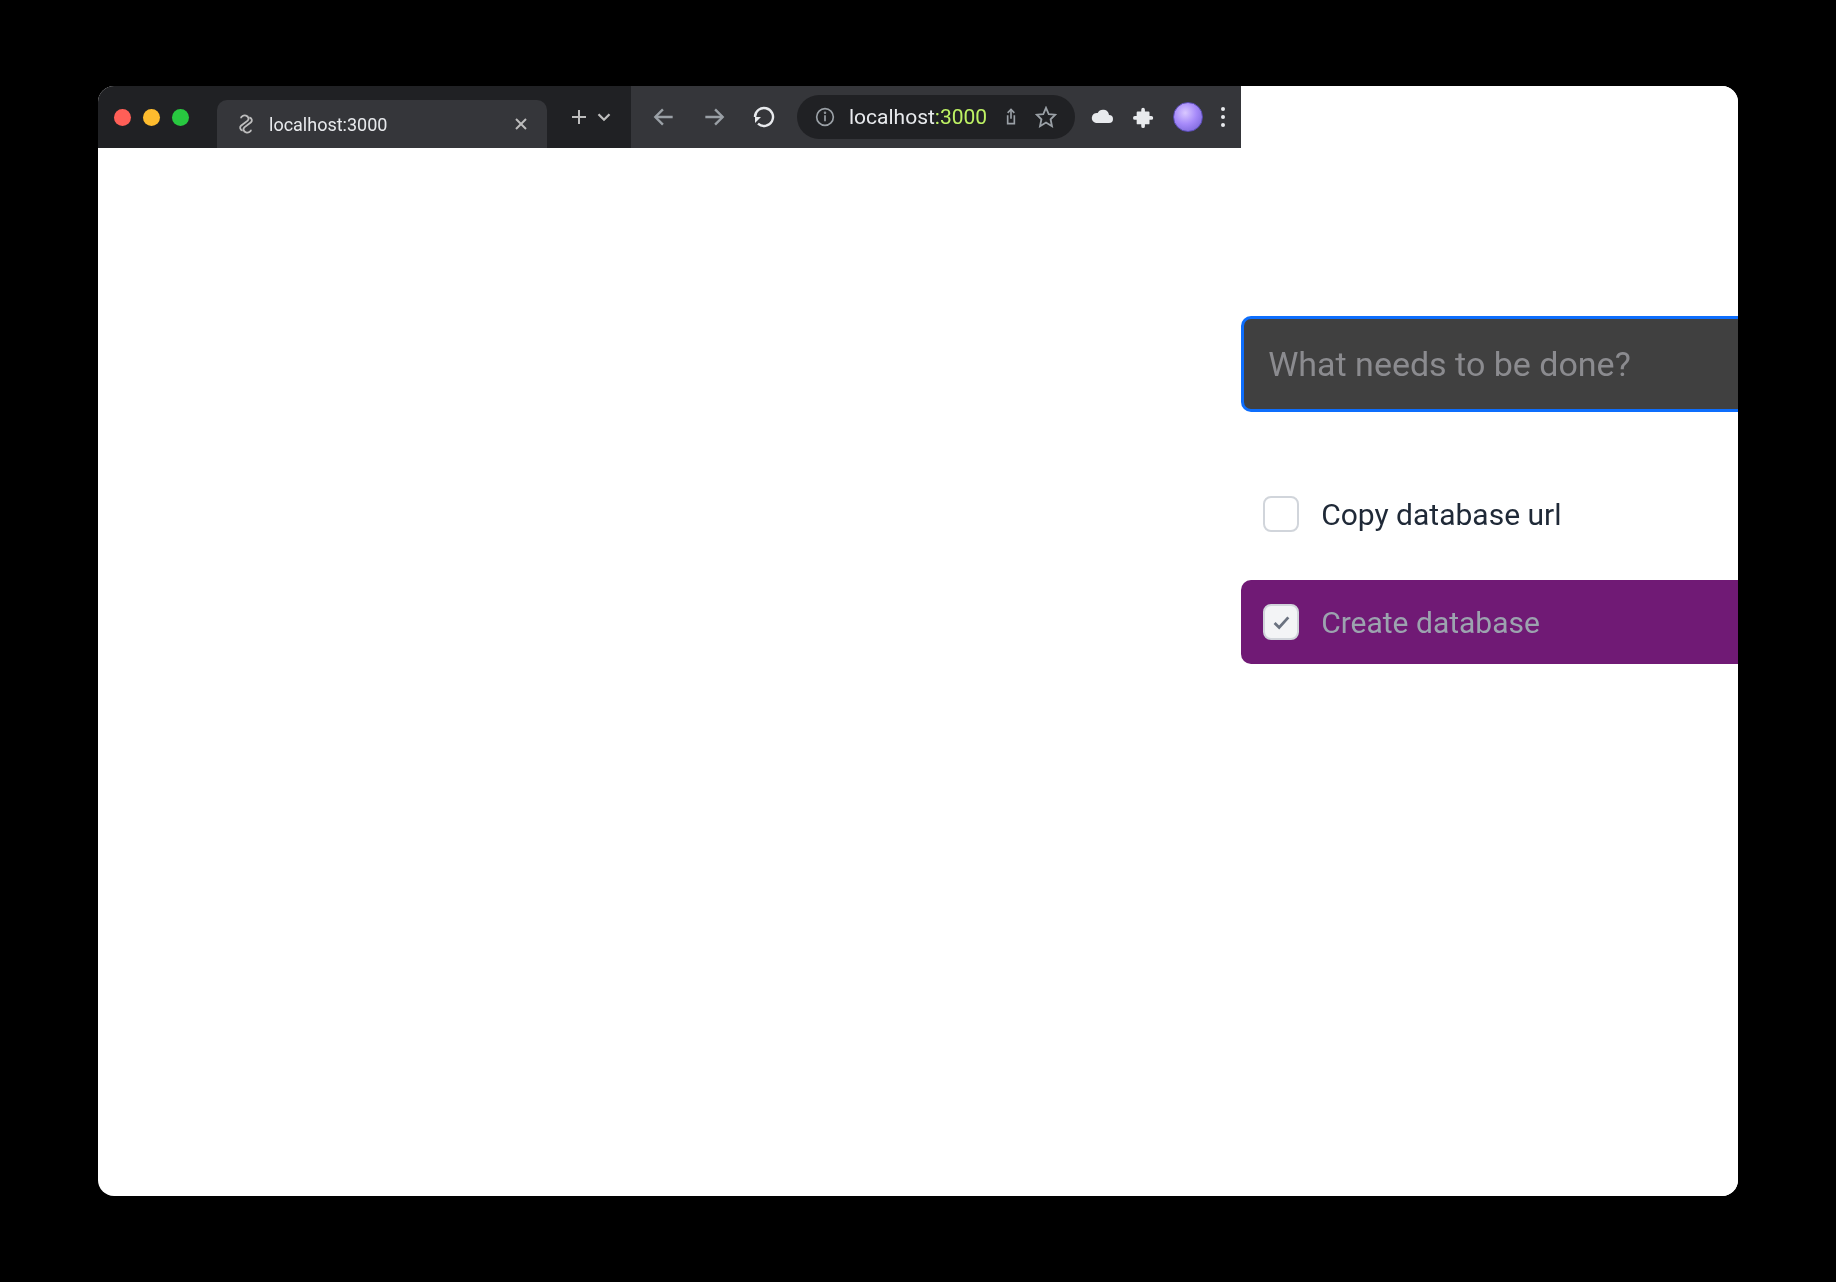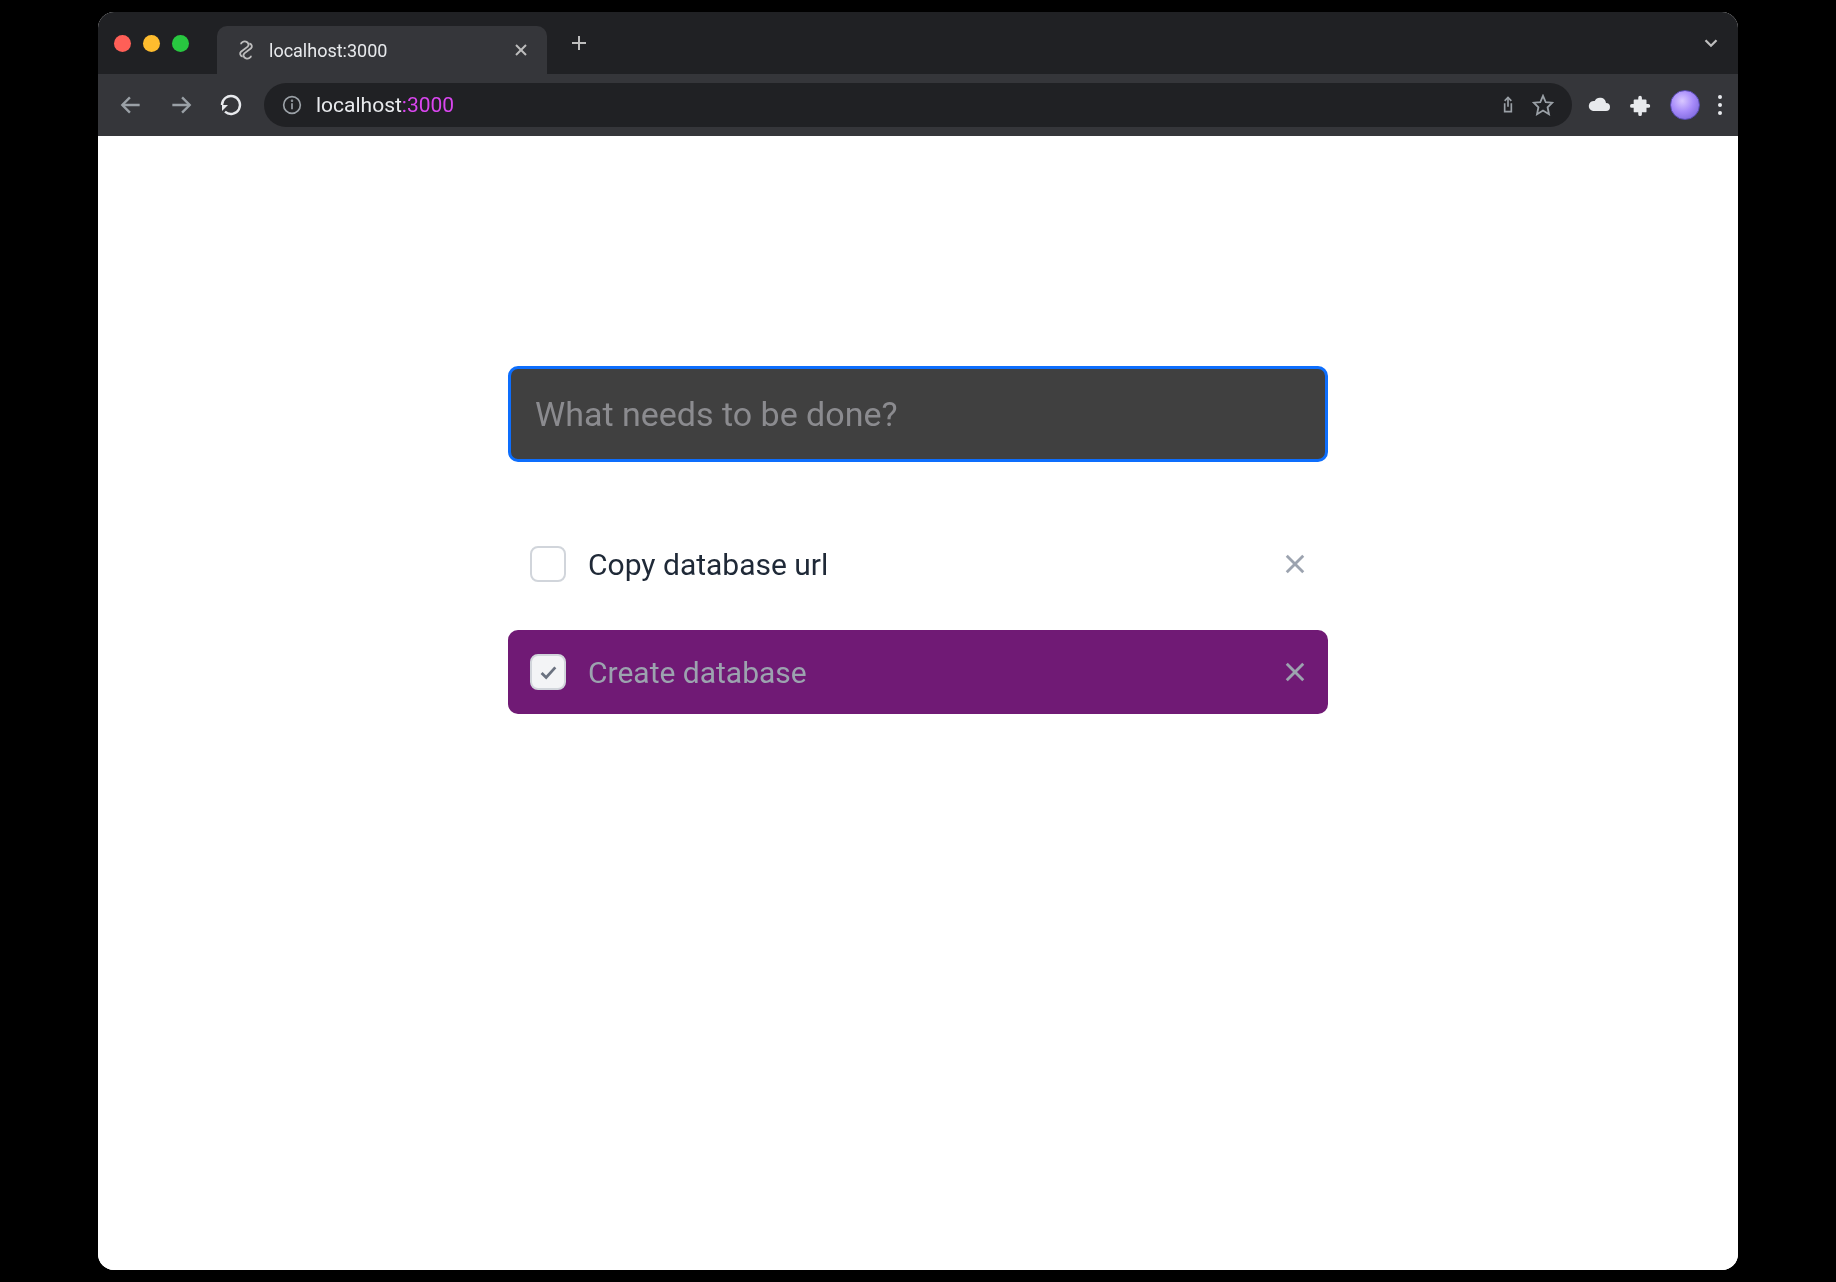--- a/index.html
+++ b/index.html
@@ -7,27 +7,27 @@
       background: #000;
       width: 1836px;
       height: 1282px;
       font-family: -apple-system, BlinkMacSystemFont, "Segoe UI", Roboto, sans-serif;
       display: flex;
       align-items: center;
       justify-content: center;
     }
     .window {
       width: 1640px;
-      height: 1258px;
+      height: 1110px;
       background: #fff;
       border-radius: 16px;
       overflow: hidden;
       box-shadow: 0 30px 80px rgba(0,0,0,0.5);
       display: flex;
-      flex-direction: column;
+      flex-direction: row;
     }
     
     .titlebar {
       background: #202124;
       height: 62px;
       display: flex;
       align-items: center;
       padding: 0 16px;
       position: relative;
     }
@@ -103,21 +103,21 @@
     .addressbar .site-info {
       color: #9aa0a6;
       display: flex;
       align-items: center;
     }
     .addressbar .url {
       flex: 1;
       font-size: 21px;
       color: #e8eaed;
     }
-    .addressbar .url .dim { color: #d946ef; }
+    .addressbar .url .dim { color: #bef264; }
     .addr-action { color: #9aa0a6; display:flex; align-items:center; cursor:pointer; }
     .toolbar-right {
       display: flex;
       align-items: center;
       gap: 18px;
     }
     .ext-btn { color: #e8eaed; display:flex; align-items:center; cursor:pointer; }
     .avatar {
       width: 30px; height: 30px; border-radius: 50%;
       background: radial-gradient(circle at 40% 35%, #d9c8ff 0%, #a78bfa 45%, #6d5bd0 100%);

